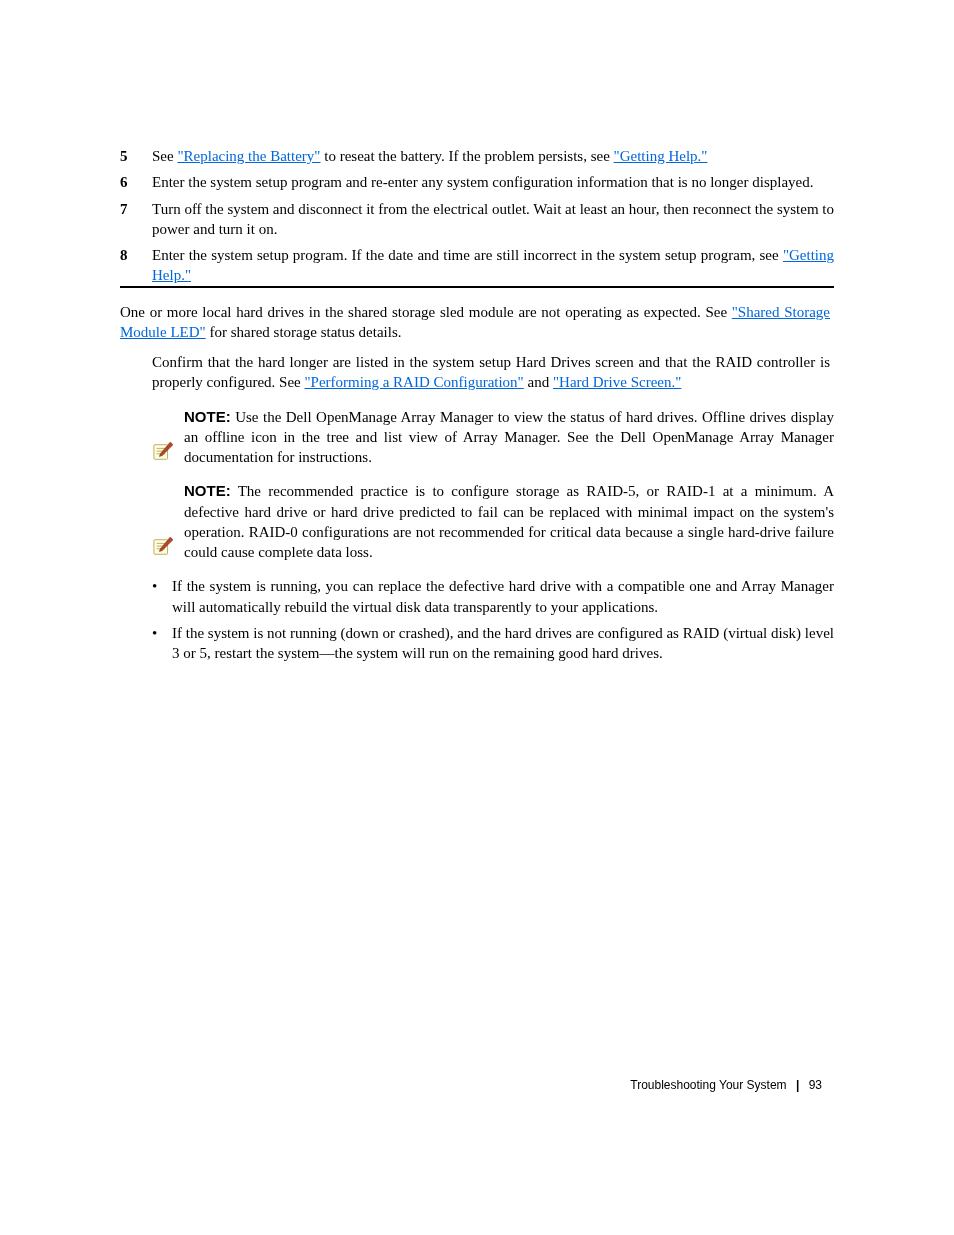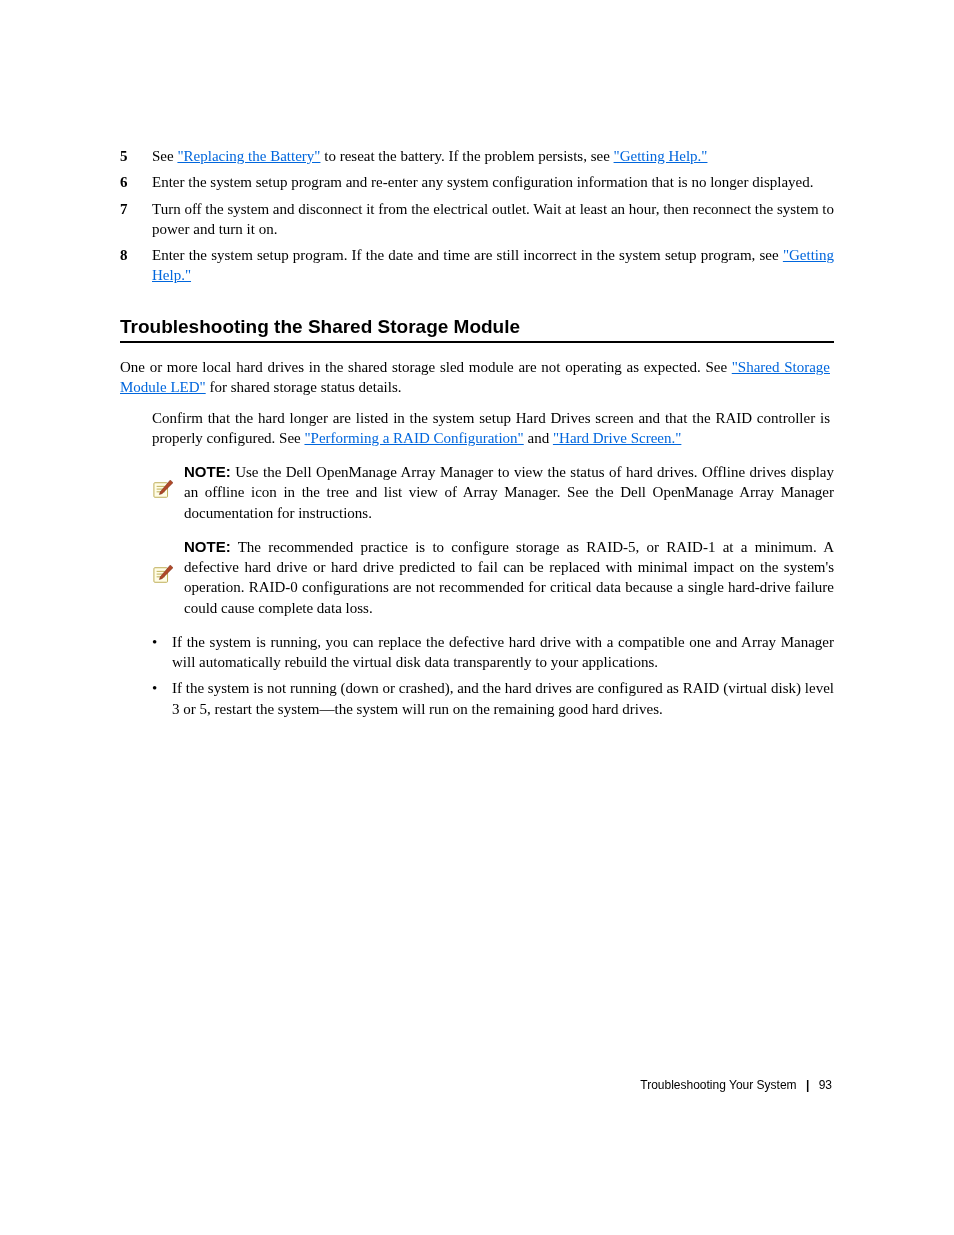--- a/index.html
+++ b/index.html
@@ -28,28 +28,28 @@
   .heading {
     font-family: Arial, Helvetica, sans-serif;
     font-size: 19px;
     font-weight: bold;
     margin-top: 28px;
     margin-bottom: 2px;
   }
   .rule { border: none; border-top: 2px solid #000; margin: 0 0 14px 0; }
   .sub-indent { margin-left: 64px; }
   .sub-sub-indent { margin-left: 32px; }
-  .note-row { display: flex; align-items: center; gap: 10px; margin-top: 14px; margin-left: 32px; }
+  .note-row { display: flex; align-items: flex-end; gap: 10px; margin-top: 14px; margin-left: 32px; }
   .note-icon { flex: 0 0 22px; }
   .note-text { flex: 1; text-align: justify; }
   .note-label { font-family: Arial, Helvetica, sans-serif; font-weight: bold; }
   .footer {
     position: absolute;
     bottom: 142px;
-    right: 122px;
+    right: 132px;
     font-family: Arial, Helvetica, sans-serif;
     font-size: 12px;
   }
   .footer .sep { display: inline-block; margin: 0 6px; font-weight: bold; }
   svg.note-svg { width: 22px; height: 20px; }
 </style>
 </head>
 <body>
 
 <div class="page">
@@ -75,21 +75,20 @@
   </div>
 
   <div class="step">
     <div class="num">8</div>
     <div class="body">
       <span>Enter the system setup program. If the date and time are still incorrect in the system setup program, see </span>
       <a class="link" href="#">"Getting Help."</a>
     </div>
   </div>
 
-  <div class="heading">Troubleshooting the Shared Storage Module</div>
   <hr class="rule">
 
   <p class="para">
     <span>One or more local hard drives in the shared storage sled module are not operating as expected. See </span>
     <a class="link" href="#">"Shared Storage Module LED"</a>
     <span> for shared storage status details.</span>
   </p>
 
   <p class="para sub-sub-indent" style="margin-top:10px;">
     <span>Confirm that the hard longer are listed in the system setup </span>

